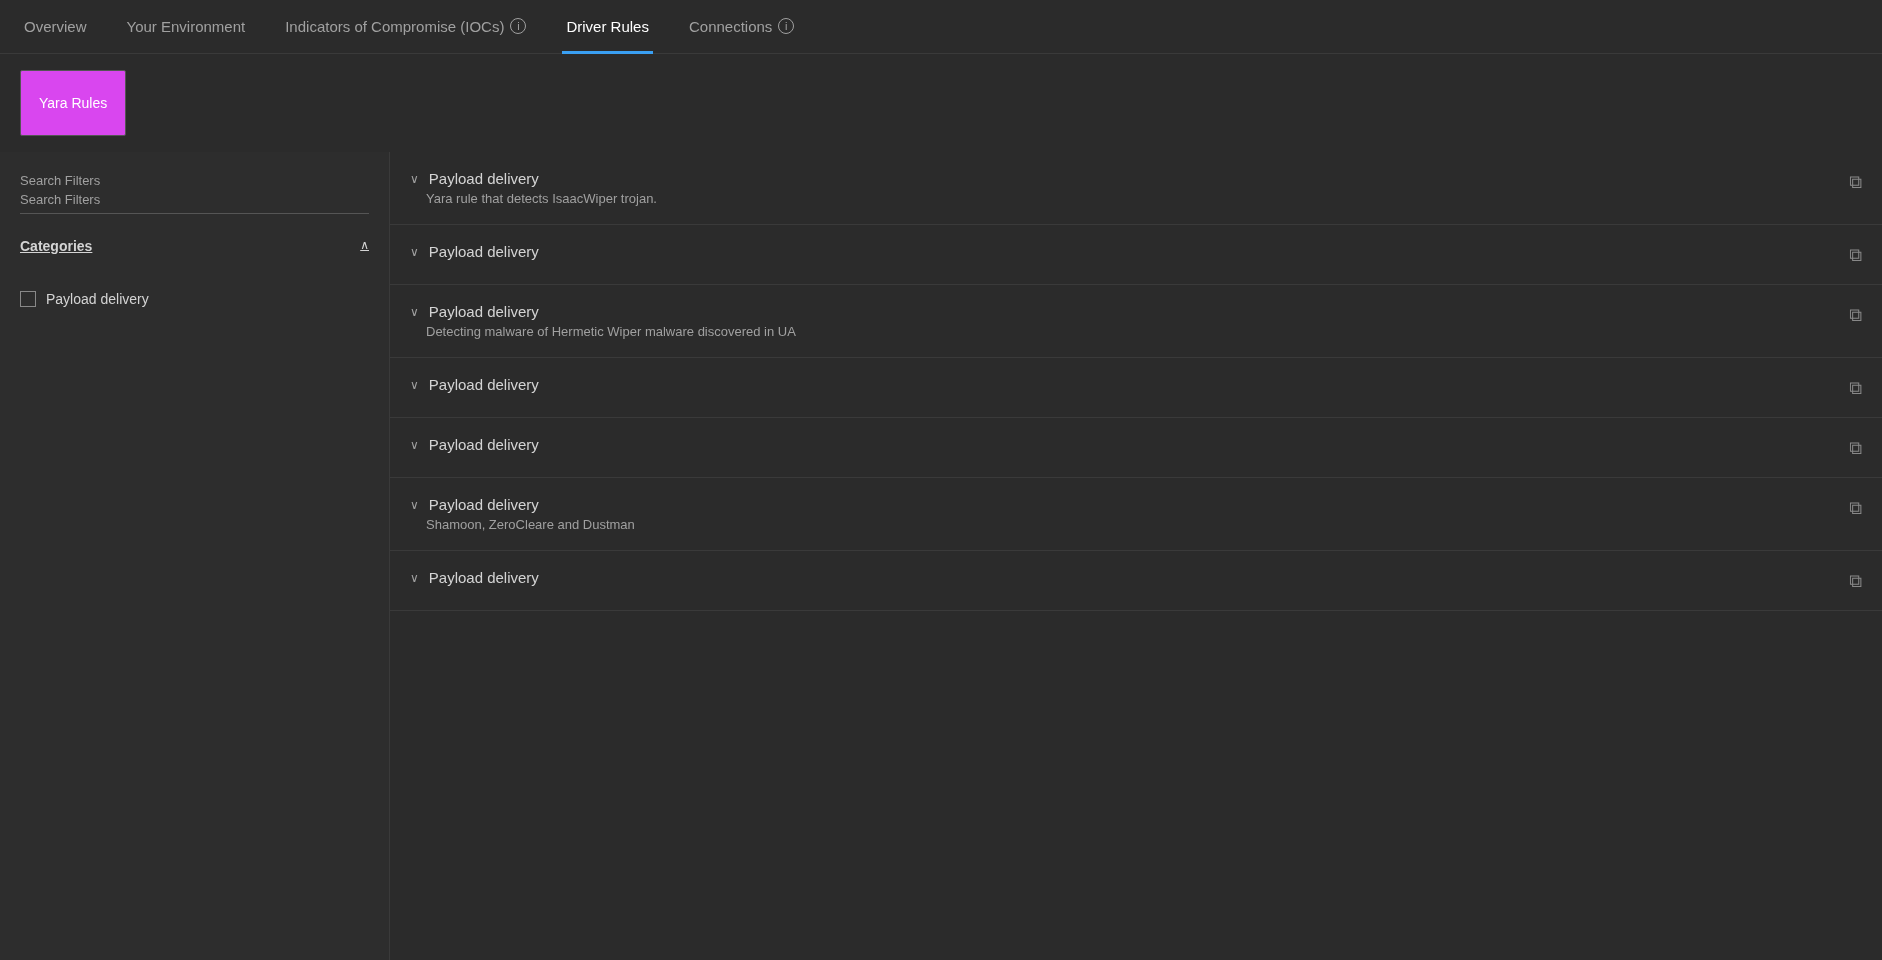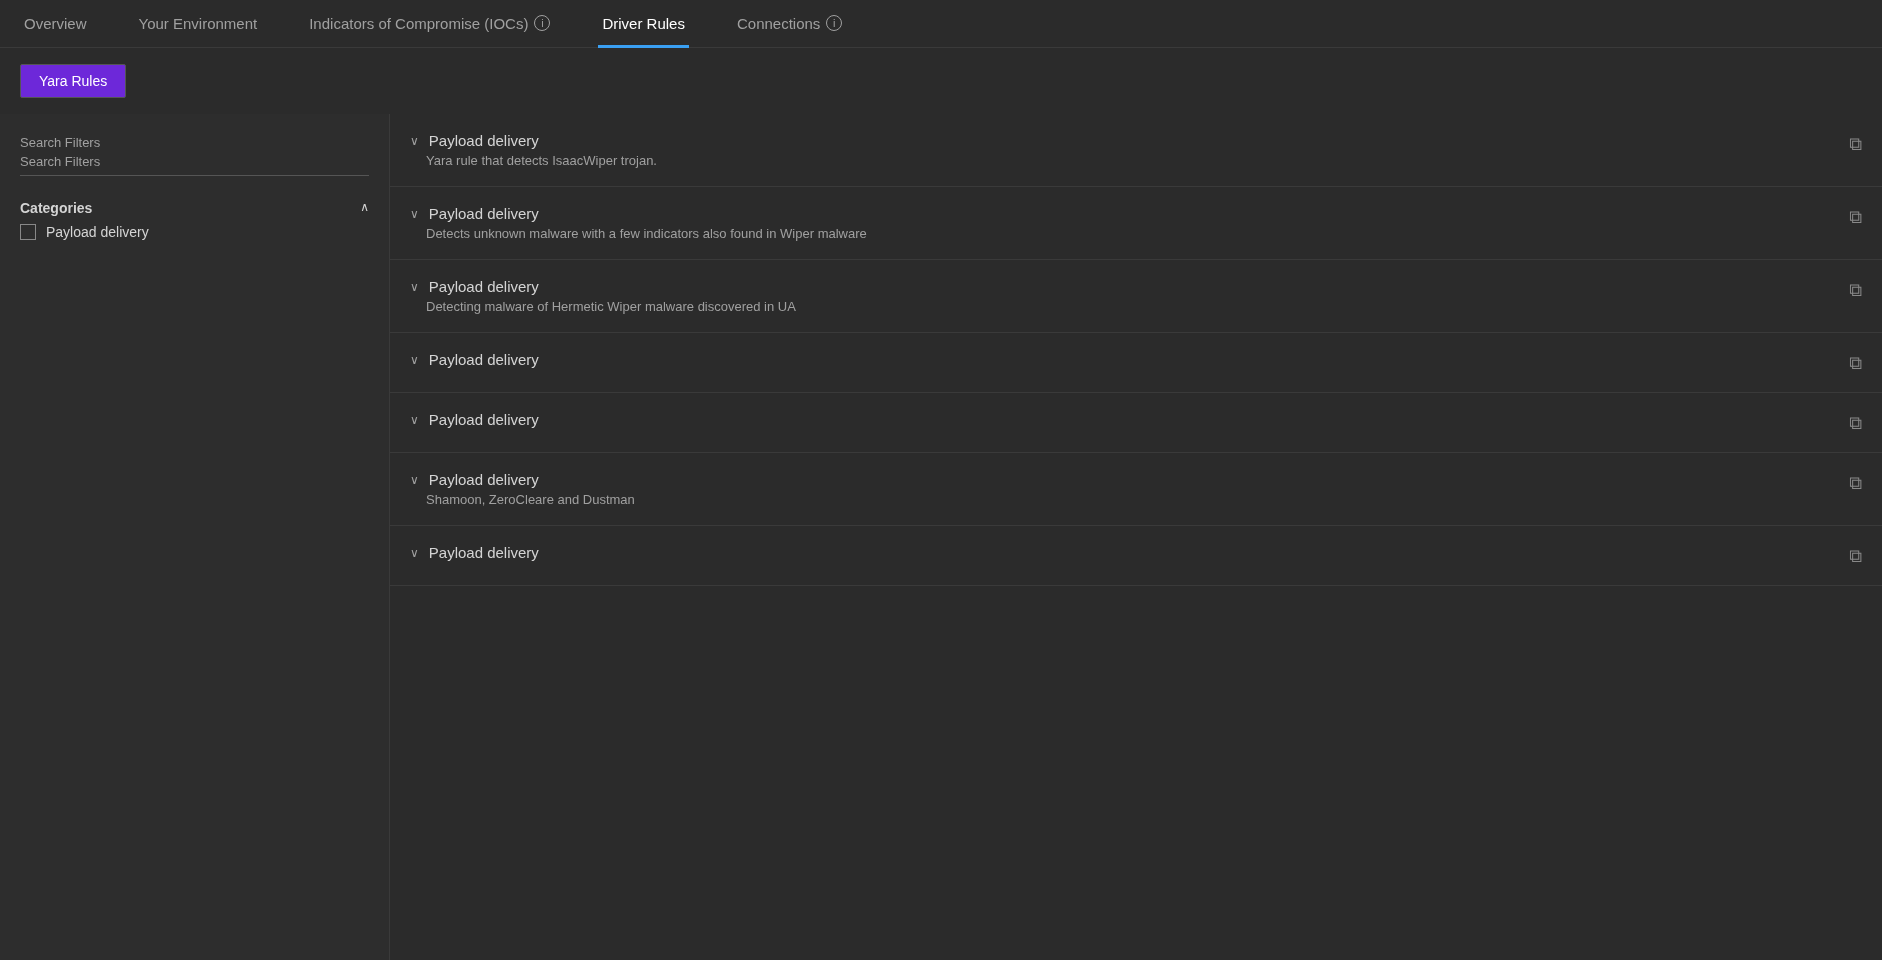--- a/index.html
+++ b/index.html
@@ -16,24 +16,24 @@
       width: 1882px;
       min-height: 960px;
       overflow-x: hidden;
     }
 
     
     .top-nav {
       display: flex;
       align-items: center;
       padding: 0 20px;
-      height: 48px;
+      height: 54px;
       background-color: #2b2b2b;
       border-bottom: 1px solid #3a3a3a;
-      gap: 44px;
+      gap: 32px;
     }
 
     .nav-tab {
       color: #a0a0a0;
       cursor: pointer;
       font-size: 15px;
       height: 100%;
       display: flex;
       align-items: center;
       border-bottom: 3px solid transparent;
@@ -62,24 +62,24 @@
       color: #a0a0a0;
     }
 
     
     .sub-header {
       padding: 16px 20px;
       background-color: #2b2b2b;
     }
 
     .yara-btn {
-      background-color: #6d28d9;
+      background-color: #d946ef;
       color: #ffffff;
       border: 1px solid #555;
-      padding: 8px 18px;
+      padding: 24px 18px;
       font-size: 14px;
       cursor: pointer;
       border-radius: 2px;
     }
 
     
     .main-content {
       display: flex;
       height: calc(960px - 54px - 58px);
       background-color: #2b2b2b;
@@ -113,22 +113,23 @@
     }
 
     .search-filters-input::placeholder {
       color: #a0a0a0;
     }
 
     .categories-header {
       display: flex;
       align-items: flex-start;
       justify-content: space-between;
-      margin-bottom: 4px;
-      cursor: pointer;
+      margin-bottom: 33px;
+      cursor: pointer;
+      text-decoration: underline;
     }
 
     .categories-title {
       color: #d4d4d4;
       font-size: 14px;
       font-weight: 600;
     }
 
     .chevron-icon {
       color: #d4d4d4;
@@ -283,21 +284,20 @@
         <span class="rule-description">Yara rule that detects IsaacWiper trojan.</span>
       </div>
       <span class="copy-icon" title="Copy">⧉</span>
     </div>
       <div class="rule-item">
       <div class="rule-left">
         <div class="rule-header">
           <span class="chevron-down">∨</span>
           <span class="rule-category">Payload delivery</span>
         </div>
-        <span class="rule-description">Detects unknown malware with a few indicators also found in Wiper malware</span>
       </div>
       <span class="copy-icon" title="Copy">⧉</span>
     </div>
       <div class="rule-item">
       <div class="rule-left">
         <div class="rule-header">
           <span class="chevron-down">∨</span>
           <span class="rule-category">Payload delivery</span>
         </div>
         <span class="rule-description">Detecting malware of Hermetic Wiper malware discovered in UA</span>

